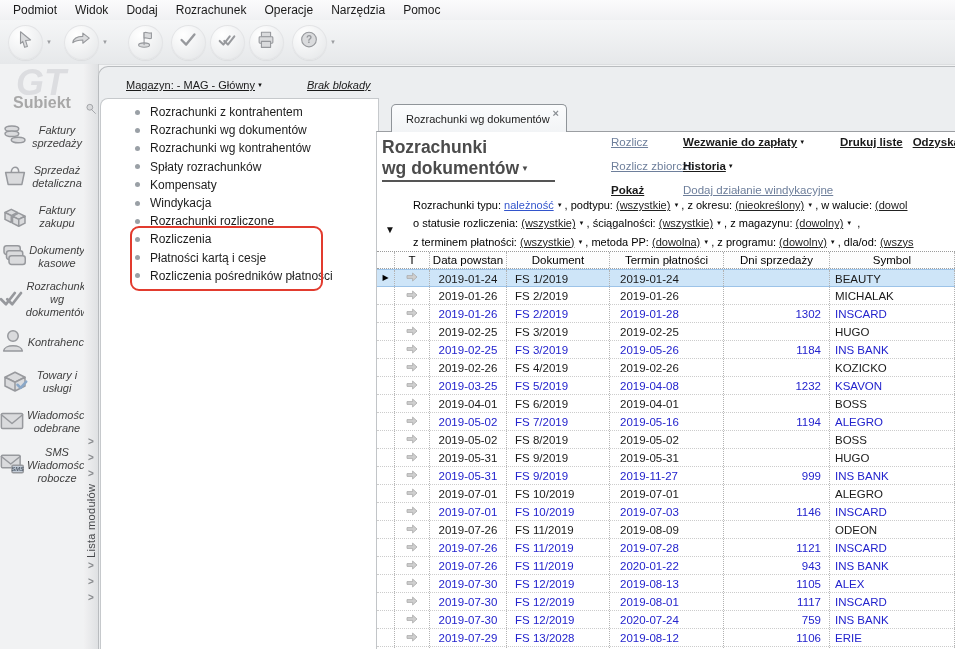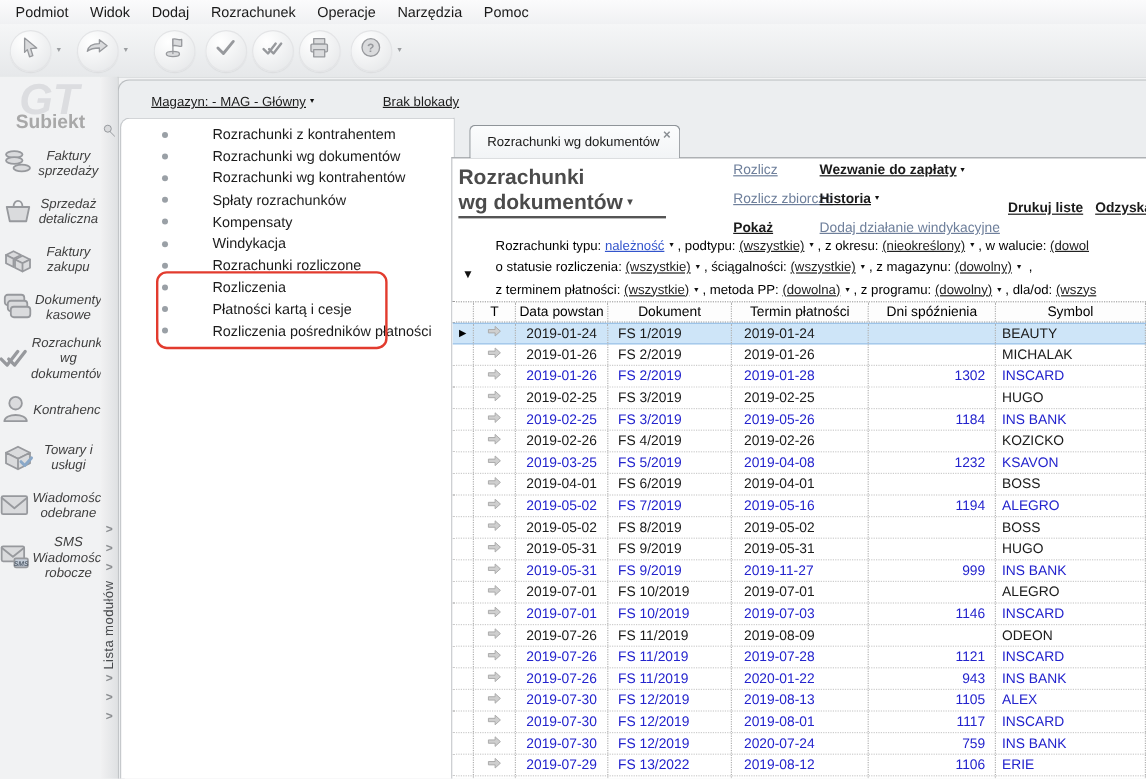--- a/index.html
+++ b/index.html
@@ -38,47 +38,47 @@
     display:flex;flex-direction:column;align-items:center;font-size:10px;color:#7c7e81;}
   .pin{margin-top:38px;height:14px;}
   .strip-spacer{height:318px;}
   .chev{height:16px;line-height:16px;font-weight:bold;color:#8a8c8f;}
   .strip-label{height:76px;writing-mode:vertical-lr;transform:rotate(180deg);font-size:11px;color:#47494c;letter-spacing:.3px;}
   
   .content{position:absolute;left:98px;top:66px;right:0;bottom:0;background:#eceef0;
     border:1px solid #b9bcbf;border-right:none;border-bottom:none;border-radius:10px 0 0 0;}
   .wsbar{position:absolute;left:0;top:0;right:0;height:31px;font-size:11px;}
   .ws-link{position:absolute;top:12px;text-decoration:underline;white-space:nowrap;cursor:default;}
-  .ws-magazyn{left:27px;} .ws-blokada{left:220px;}
+  .ws-magazyn{left:27px;} .ws-blokada{left:208px;font-style:italic;}
   .tri{display:inline-block;font-size:6px;vertical-align:2px;color:#111;margin-left:2px;}
   
   .tree{position:absolute;left:1px;top:31px;width:277px;bottom:0;background:#ffffff;
     border:1px solid #c6c9cc;border-bottom:none;border-radius:8px 0 0 0;overflow:hidden;}
   .tree-inner{position:absolute;left:0;top:4px;right:0;}
   .tree-item{height:18.2px;display:flex;align-items:center;font-size:12px;color:#1c1c1c;cursor:default;white-space:nowrap;}
   .tree-item.main{padding-left:6px;}
-  .tree-item.sub{padding-left:34px;gap:27px;}
+  .tree-item.sub{padding-left:34px;}
   .bullet{width:5px;height:5px;border-radius:50%;background:#9aa0a6;margin-right:10px;flex:none;}
   .hlbox{position:absolute;left:29px;top:127px;width:189px;height:61px;border:2px solid var(--highlight-box);
     border-radius:9px;pointer-events:none;}
   
   .tabrow{position:absolute;left:292px;top:37px;height:28px;}
   .tab{position:relative;width:176px;height:28px;background:linear-gradient(#fbfcfd,#f2f4f6);
     border:1px solid #8f9499;border-bottom:none;border-radius:5px 5px 0 0;font-size:11px;
     display:flex;align-items:center;padding-left:14px;box-sizing:border-box;z-index:3;}
   .tab-close{position:absolute;right:7px;top:2px;font-size:11px;font-weight:bold;color:#8a8f94;cursor:default;}
   .main{position:absolute;left:277px;top:64px;right:0;bottom:0;background:#ffffff;
     border-left:1px solid #c2c5c8;border-top:1px solid #9b9ea2;overflow:hidden;z-index:1;}
   .page-title{position:absolute;left:5px;top:5px;font-size:17.5px;font-weight:bold;color:#4b4b4b;
     line-height:1.2;border-bottom:2px solid #555;min-width:173px;padding-bottom:1px;cursor:default;}
   .page-title .tri{font-size:8px;color:#4b4b4b;vertical-align:3px;}
   .acol{position:absolute;font-size:11.5px;white-space:nowrap;}
   .acol1{left:234px;top:4px;} .acol2{left:306px;top:4px;} .acol3{left:463px;top:4px;display:flex;gap:10px;}
   .arow{height:24px;}
-  .alink{text-decoration:underline;cursor:default;margin-top:32px;}
+  .alink{text-decoration:underline;cursor:default;}
   .alink.muted{color:var(--link-muted);}
   .alink.strong{color:#1a1a1a;font-weight:bold;}
   
   .filters{position:absolute;left:36px;top:64px;right:0;font-size:11px;line-height:18.3px;white-space:nowrap;}
   .ftoggle{position:absolute;left:8px;top:92px;font-size:10px;color:#111;cursor:default;}
   .flabel{color:#000;}
   .flink{text-decoration:underline;color:#222;cursor:default;}
   .flink.blue{color:var(--link-blue);}
   .fdd{display:inline-block;font-size:6px;vertical-align:2px;color:#111;margin:0 2px 0 3px;}
   
@@ -375,21 +375,21 @@
         <div class="filter-line"><span class="flabel">z terminem płatności: </span><span class="flink">(wszystkie)</span><span class="fdd">▼</span><span class="flabel">, metoda PP: </span><span class="flink">(dowolna)</span><span class="fdd">▼</span><span class="flabel">, z programu: </span><span class="flink">(dowolny)</span><span class="fdd">▼</span><span class="flabel">, dla/od: </span><span class="flink">(wszys</span></div>
       </div>
 
     <div class="tbl" id="tbl">
         <div class="trow thead">
           <div class="c-ptr"></div>
           <div>T</div>
           <div>Data powstan</div>
           <div>Dokument</div>
           <div>Termin płatności</div>
-          <div>Dni spóźnienia</div>
+          <div>Dni sprzedaży</div>
           <div>Symbol</div>
         </div>
         <div class="trow row-selected">
           <div class="c-ptr">
             <span>▶</span>
           </div>
           <div class="c-t">
             <span><svg width="12" height="10" viewBox="0 0 12 10">
                 <polygon points="1,3.6 6.6,3.6 6.6,1 11,5 6.6,9 6.6,6.4 1,6.4" fill="#cfcfcf" stroke="#a9a9a9" stroke-width="0.8"></polygon>
               </svg></span>
@@ -648,21 +648,21 @@
           <div class="c-sym">INS BANK</div>
         </div>
         <div class="trow row-overdue">
           <div class="c-ptr"></div>
           <div class="c-t">
             <span><svg width="12" height="10" viewBox="0 0 12 10">
                 <polygon points="1,3.6 6.6,3.6 6.6,1 11,5 6.6,9 6.6,6.4 1,6.4" fill="#cfcfcf" stroke="#a9a9a9" stroke-width="0.8"></polygon>
               </svg></span>
           </div>
           <div class="c-date">2019-07-29</div>
-          <div class="c-doc">FS 13/2022</div>
+          <div class="c-doc">FS 13/2028</div>
           <div class="c-term">2019-08-12</div>
           <div class="c-dni">1106</div>
           <div class="c-sym">ERIE</div>
         </div>
         <div class="trow ">
           <div class="c-ptr"></div>
           <div class="c-t">
             <span></span>
           </div>
           <div class="c-date">2019-04-05</div>

